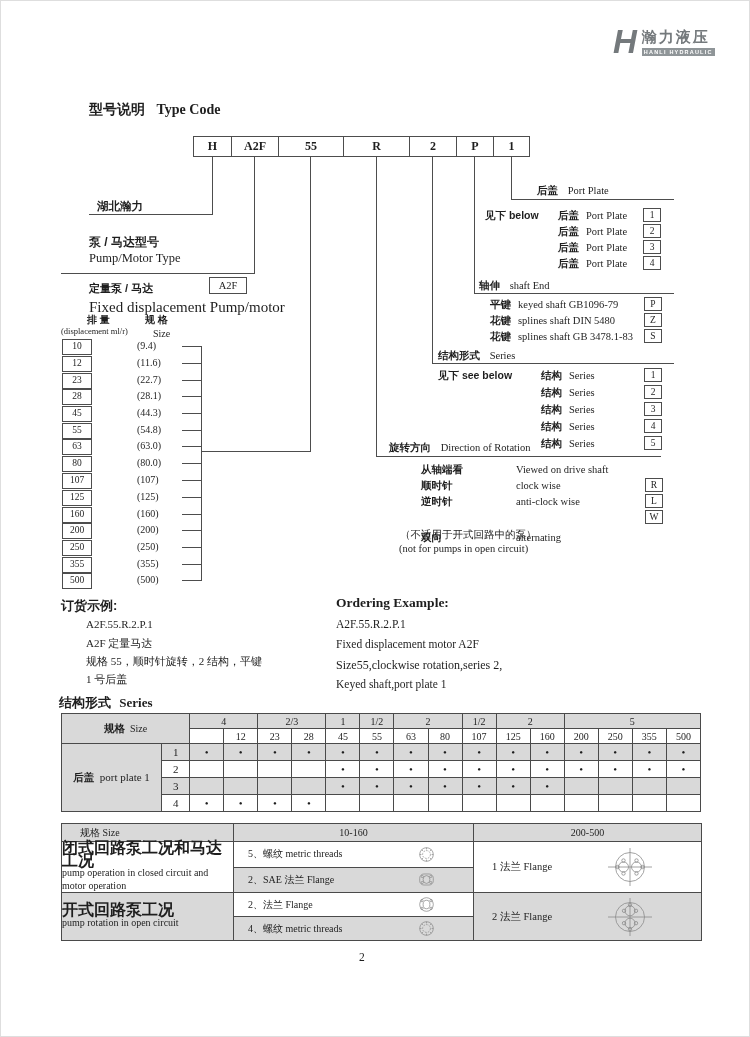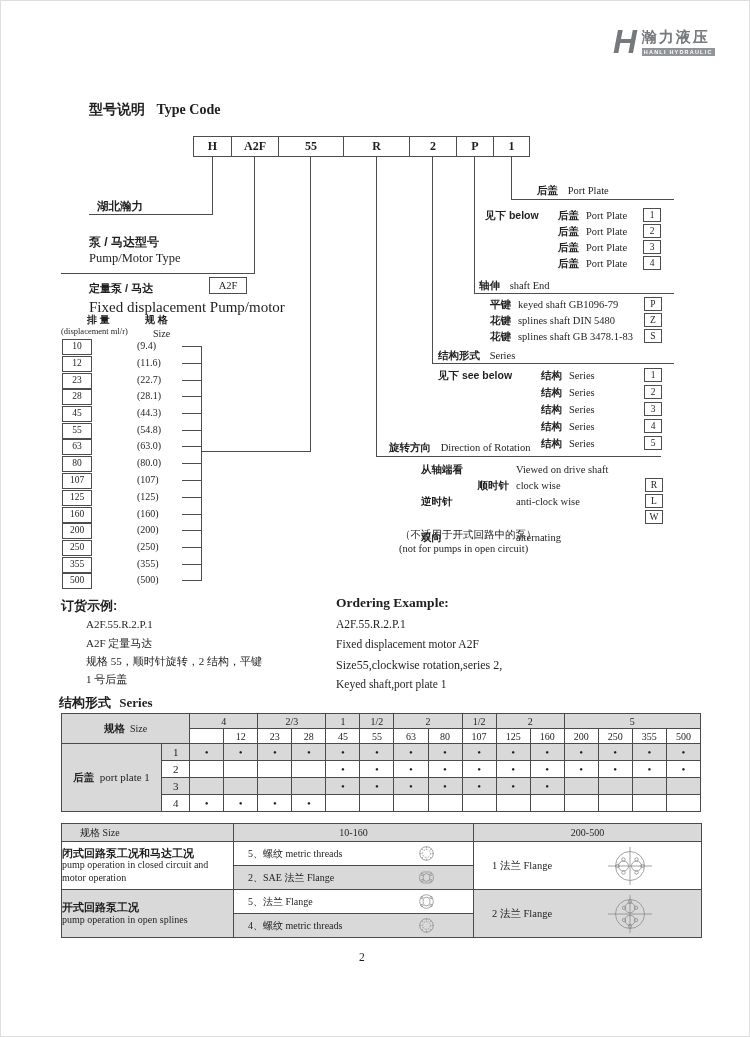--- a/index.html
+++ b/index.html
@@ -33,21 +33,21 @@
   #ports-table { position:absolute; left:60px; top:822px; border-collapse:collapse;
                  table-layout:fixed; width:640px; }
   #ports-table td { border:1px solid #4a4a4a; font-size:10px; padding:0; vertical-align:middle; }
   #ports-table td.hd { height:18px; }
   #ports-table tr.prow td { height:24px; }
   .cellflex { display:flex; align-items:center; padding-left:14px; }
   .cellflex .ic { margin-left:auto; margin-right:38px; display:flex; }
   .rightflex { display:flex; align-items:center; padding-left:18px; }
   .rightflex .ic { margin-left:auto; margin-right:48px; display:flex; }
   .lblcell { padding:3px 0 3px 8px; line-height:12.5px; }
-  .lblcell .cjk { font-size:11px; }
+  .lblcell .cjk { font-size:16px; }
   svg { display:block; }
 </style>
 </head>
 <body>
 
 <div id="page">
 
   <div class="abs" style="left:612px; top:24px; display:flex; align-items:center; gap:5px;">
     <div style="font-family:'Liberation Sans',sans-serif; font-style:italic; font-weight:bold; font-size:33px; color:#74797c; line-height:33px;">H</div>
     <div>
@@ -185,21 +185,21 @@
   <div class="codebox" style="left:643px; top:418px;">4</div>
   <div class="rrow" style="left:540px; top:436px;"><span class="cjk">结构</span><span class="en">Series</span></div>
   <div class="codebox" style="left:643px; top:435px;">5</div>
 
   <div class="rrow" style="left:388px; top:440px;">
     <span class="cjk">旋转方向</span>
     <span class="en">Direction of Rotation</span>
   </div>
   <div class="hl" style="left:375px; top:455px; width:285px;"></div>
   <div class="rrow" style="left:420px; top:462px;"><span class="cjk" style="display:inline-block;width:88px;">从轴端看</span><span class="en">Viewed on drive shaft</span></div>
-  <div class="rrow" style="left:420px; top:478px;"><span class="cjk" style="display:inline-block;width:88px;text-align:right;">顺时针</span><span class="en">clock wise</span></div>
+  <div class="rrow" style="left:420px; top:478px;"><span class="cjk" style="display:inline-block;width:88px;">顺时针</span><span class="en">clock wise</span></div>
   <div class="codebox" style="left:644px; top:477px;">R</div>
   <div class="rrow" style="left:420px; top:494px;"><span class="cjk" style="display:inline-block;width:88px;">逆时针</span><span class="en">anti-clock wise</span></div>
   <div class="codebox" style="left:644px; top:493px;">L</div>
   <div class="rrow" style="left:420px; top:522px;margin-top:8px;"><span class="cjk" style="display:inline-block;width:88px;">双向</span><span class="en">alternating</span></div>
   <div class="codebox" style="left:644px; top:509px;">W</div>
   <div class="rrow cjk" style="left:399px; top:527px; font-weight:normal;">（不适用于开式回路中的泵）</div>
   <div class="rrow en" style="left:398px; top:542px;">(not for pumps in open circuit)</div>
 
   <div class="abs cjk" style="left:60px; top:596px; font-size:13px;">订货示例:</div>
   <div class="abs" style="left:85px; top:617px; font-size:11px;">A2F.55.R.2.P.1</div>
@@ -398,25 +398,25 @@
                     <circle cx="15" cy="12" r="1.3"></circle>
                   </g>
                 </svg>
           </span>
             </div>
       </td>
     </tr>
     <tr class="prow">
       <td rowspan="2" class="gray lblcell">
         <div class="cjk">开式回路泵工况</div>
-        <div class="en">pump operation in open splines</div>
+        <div class="en">pump rotation in open circuit</div>
       </td>
       <td class="white">
         <div class="cellflex">
-              <span>5、法兰  Flange</span>
+              <span>2、法兰  Flange</span>
           <span class="ic">
             <svg width="17" height="17" viewBox="0 0 20 20">
                   <g fill="none" stroke="#8b8b8b" stroke-width="0.9">
                     <circle cx="10" cy="10" r="8"></circle>
                     <ellipse cx="10" cy="10" rx="4" ry="5"></ellipse>
                     <circle cx="4.6" cy="5.4" r="1.4"></circle>
                     <circle cx="15.4" cy="5.4" r="1.4"></circle>
                     <circle cx="4.6" cy="14.6" r="1.4"></circle>
                     <circle cx="15.4" cy="14.6" r="1.4"></circle>
                   </g>

